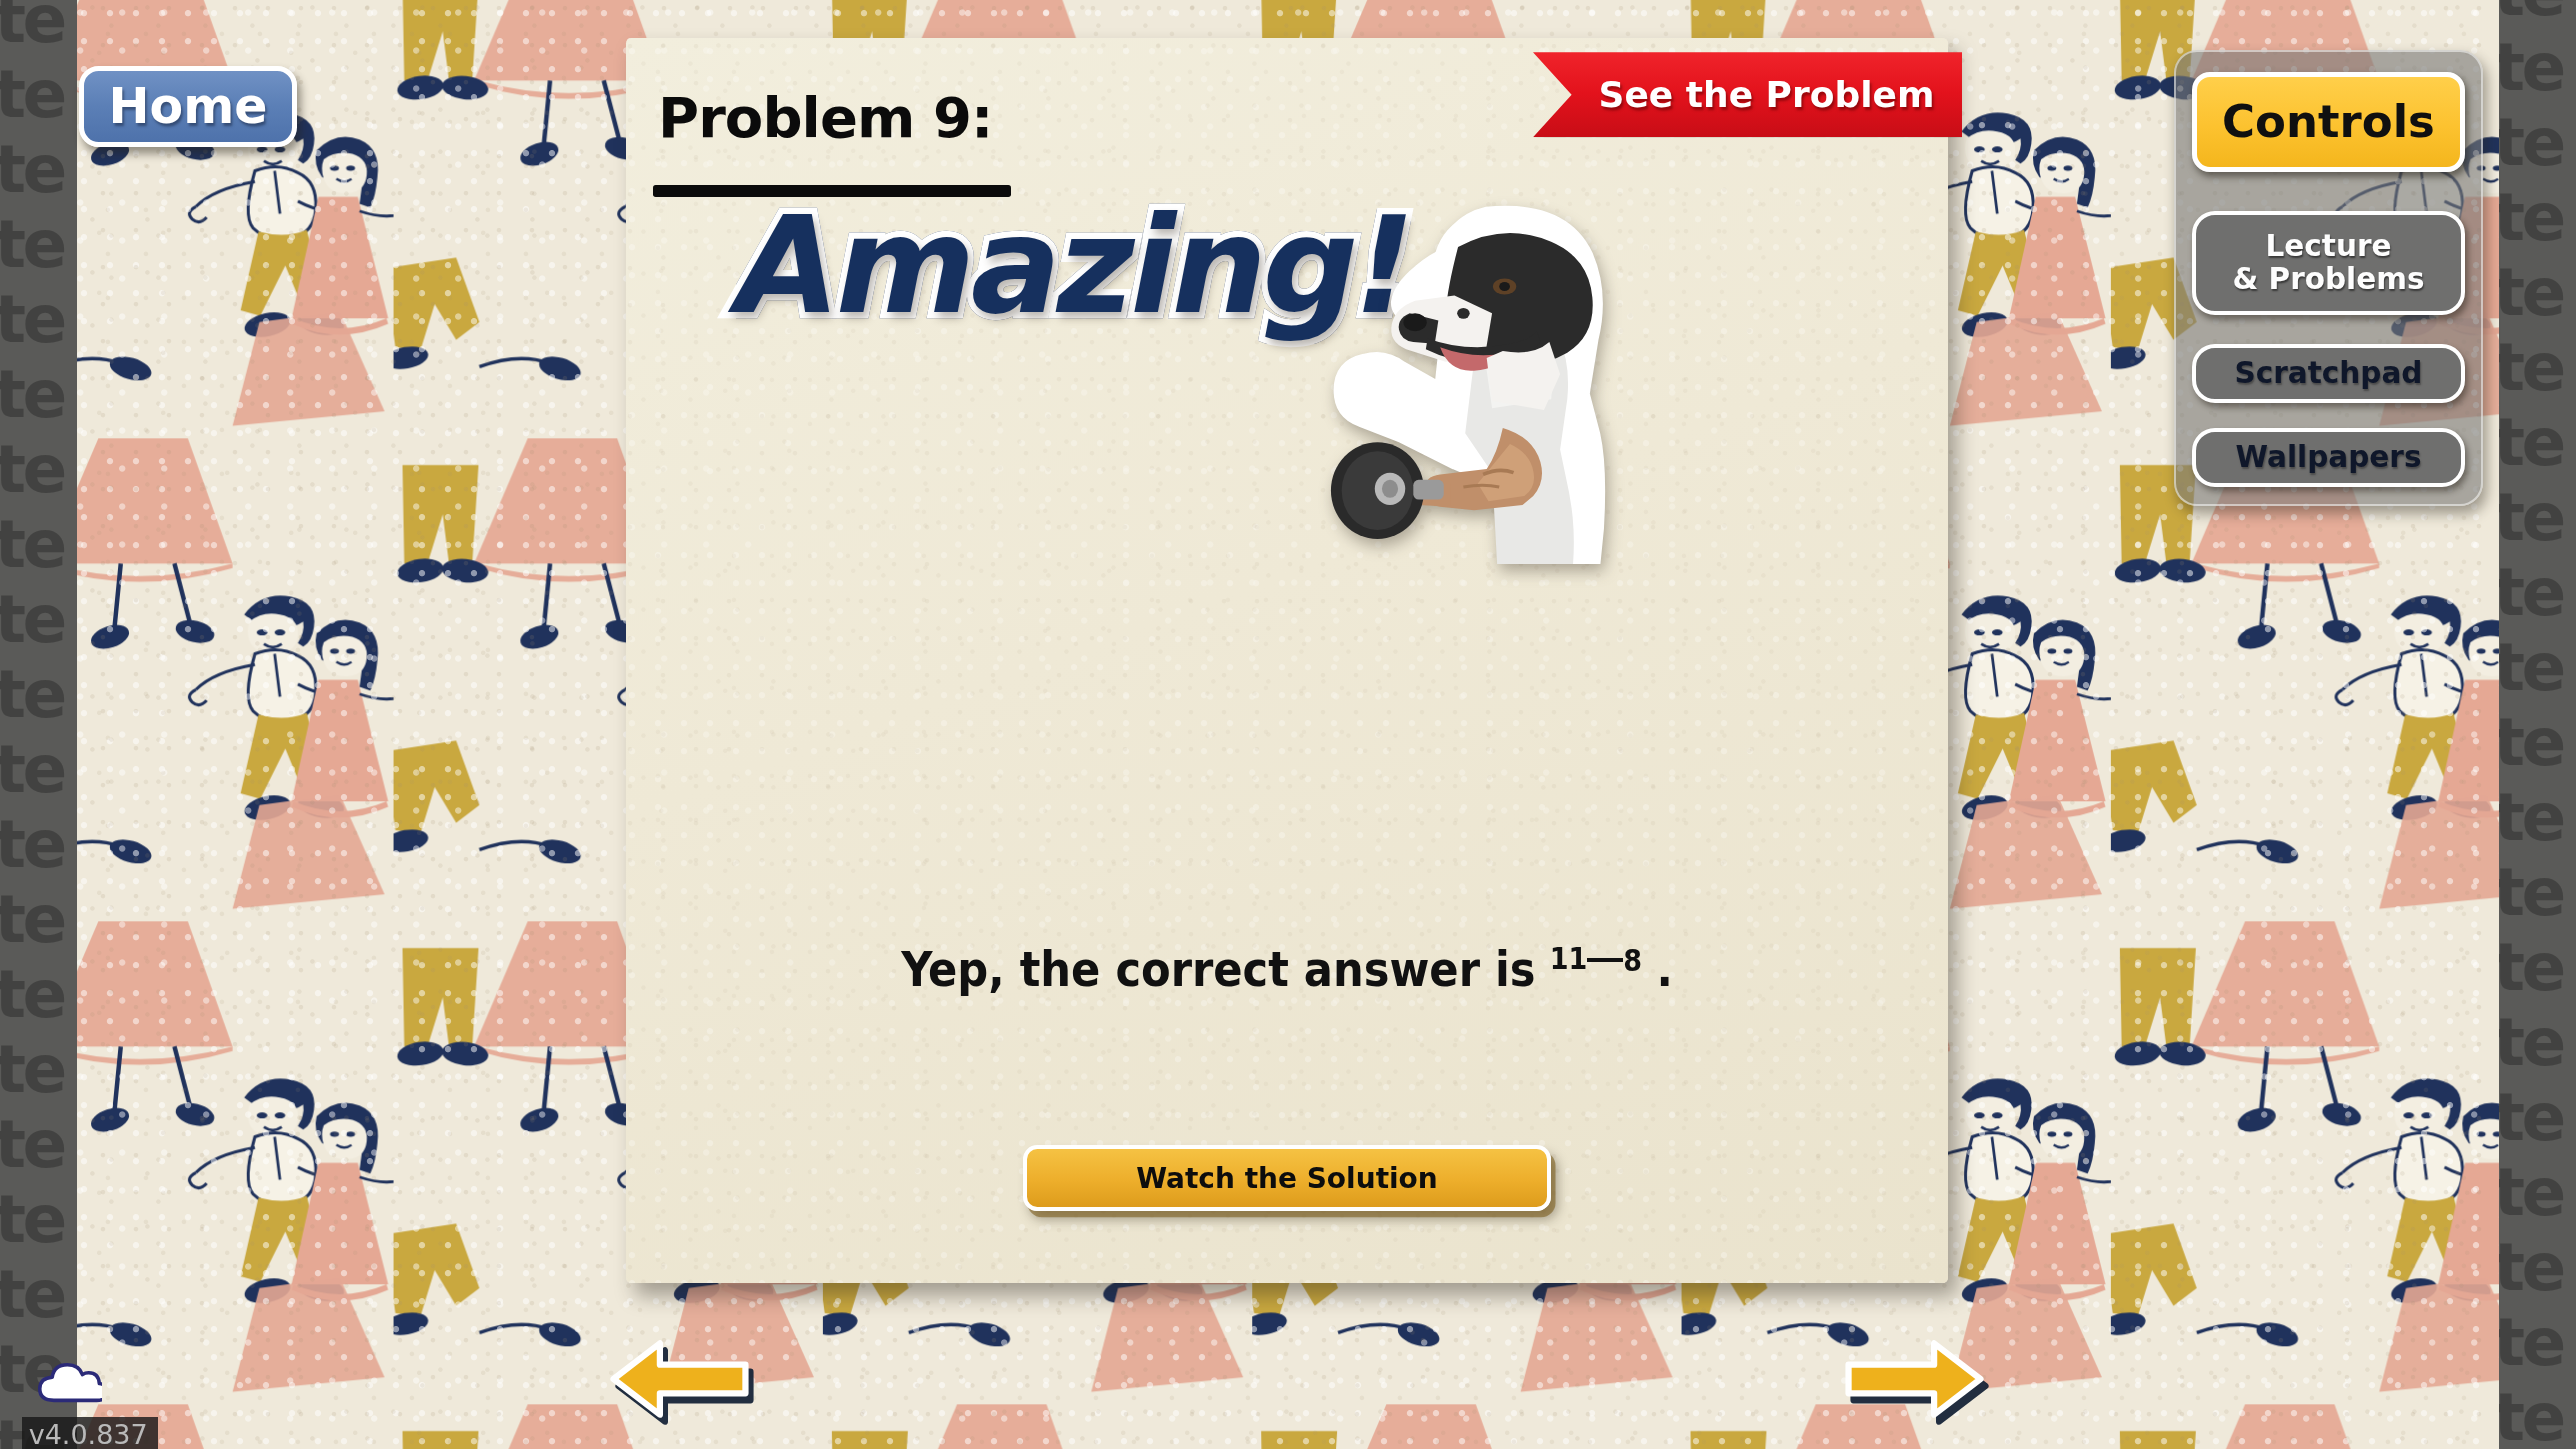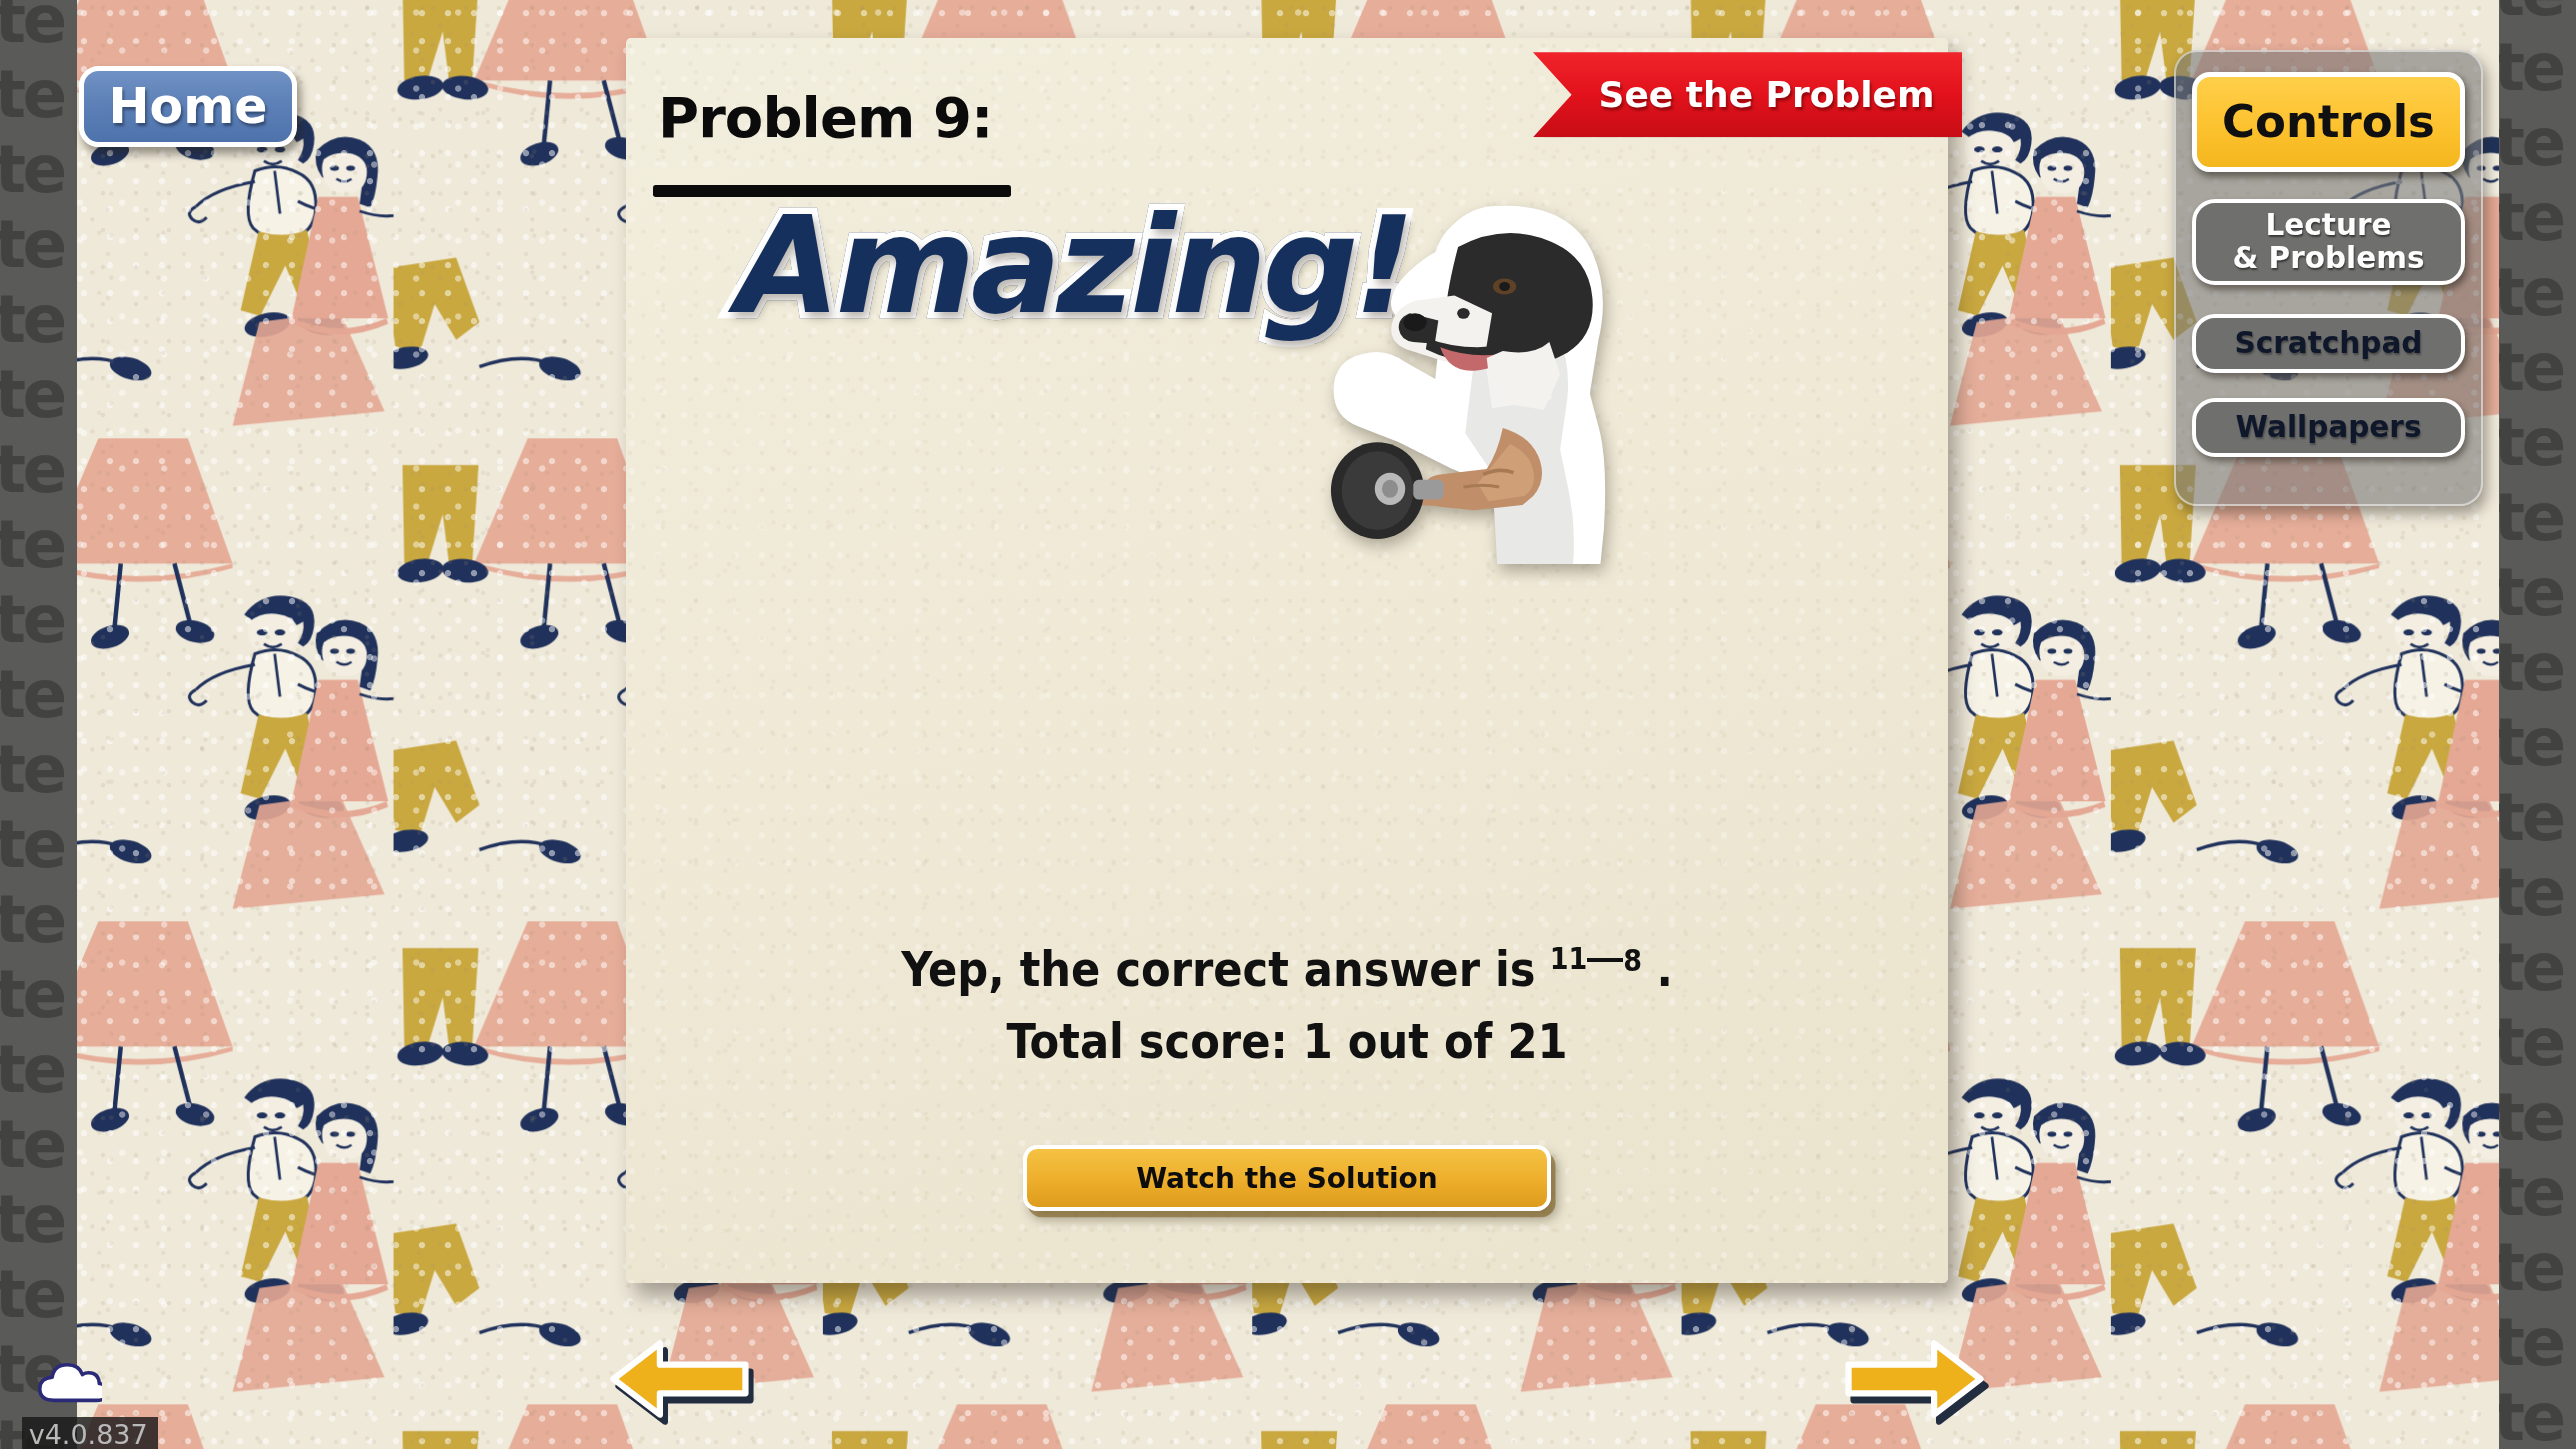--- a/index.html
+++ b/index.html
@@ -182,21 +182,21 @@
     display:flex; align-items:center; justify-content:center;
     text-align:center; cursor:pointer; padding:9px 5.4px;
   }
   .ctrl-btn span{
     font-family:"DejaVu Sans", sans-serif; font-weight:bold;
     font-size:29.5px; line-height:1.12; color:#fdfdfd;
     text-shadow:0.9px 1.8px 1.8px rgba(20,20,20,.6);
     white-space:pre-line;
   }
   .ctrl-btn.disabled span{ color:#0f172a; text-shadow:0.9px 1.8px 1.8px rgba(40,40,40,.5); }
-  #ctrl-lecture{ height:86px; margin-top:27px; }
+  #ctrl-lecture{ height:104px; margin-top:39px; }
   #ctrl-scratchpad{ height:59px; margin-top:29px; }
   #ctrl-wallpapers{ height:59px; margin-top:25px; }
 
   
   .nav-arrow{
     position:absolute; width:143px; height:82px; cursor:pointer;
     filter: drop-shadow(5.4px 7.2px 0 rgba(22,36,56,.95));
   }
   #prev-arrow{ left:608px; top:1338px; }
   #next-arrow{ left:1843px; top:1338px; }
@@ -352,21 +352,20 @@
     <div id="answer-block">
       <div id="answer-line">
         <span>Yep, the correct answer is</span>
         <span class="frac">
           <span class="num">11</span>
           <span class="bar"></span>
           <span class="den">8</span>
         </span>
         <span>.</span>
       </div>
-      <div id="score-line">Total score: 1 out of 21</div>
     </div>
 
     <div id="watch-solution">
       <span>Watch the Solution</span>
     </div>
   </div>
 
   <div id="controls-panel">
     <div id="controls-title">
       <span>Controls</span>

